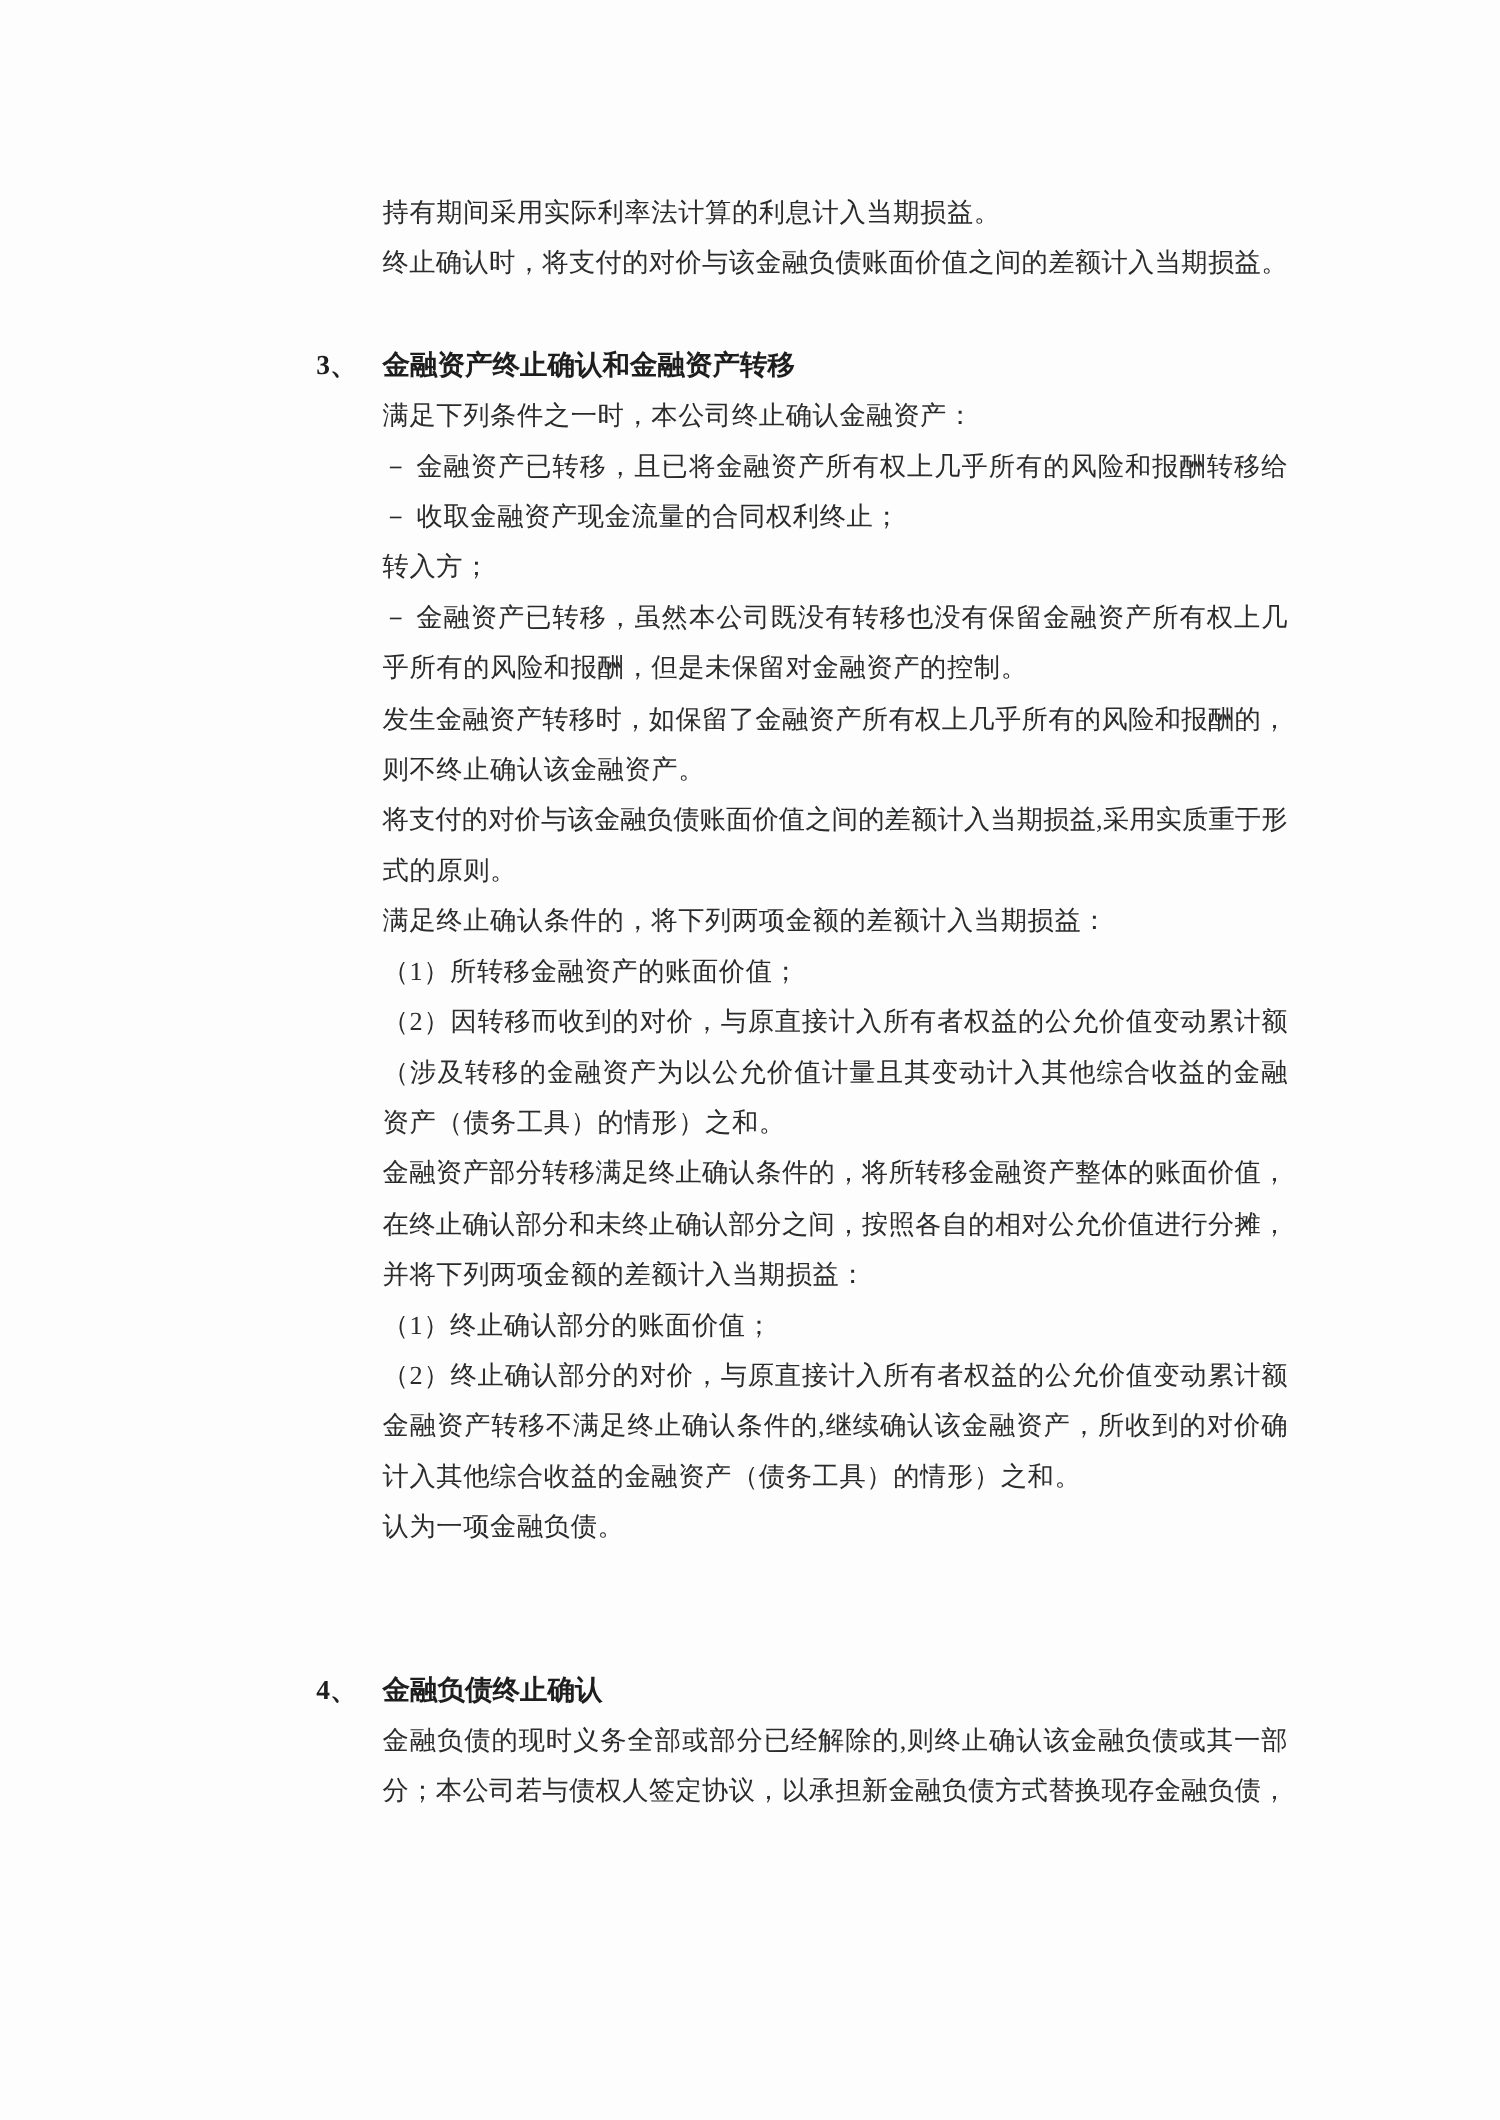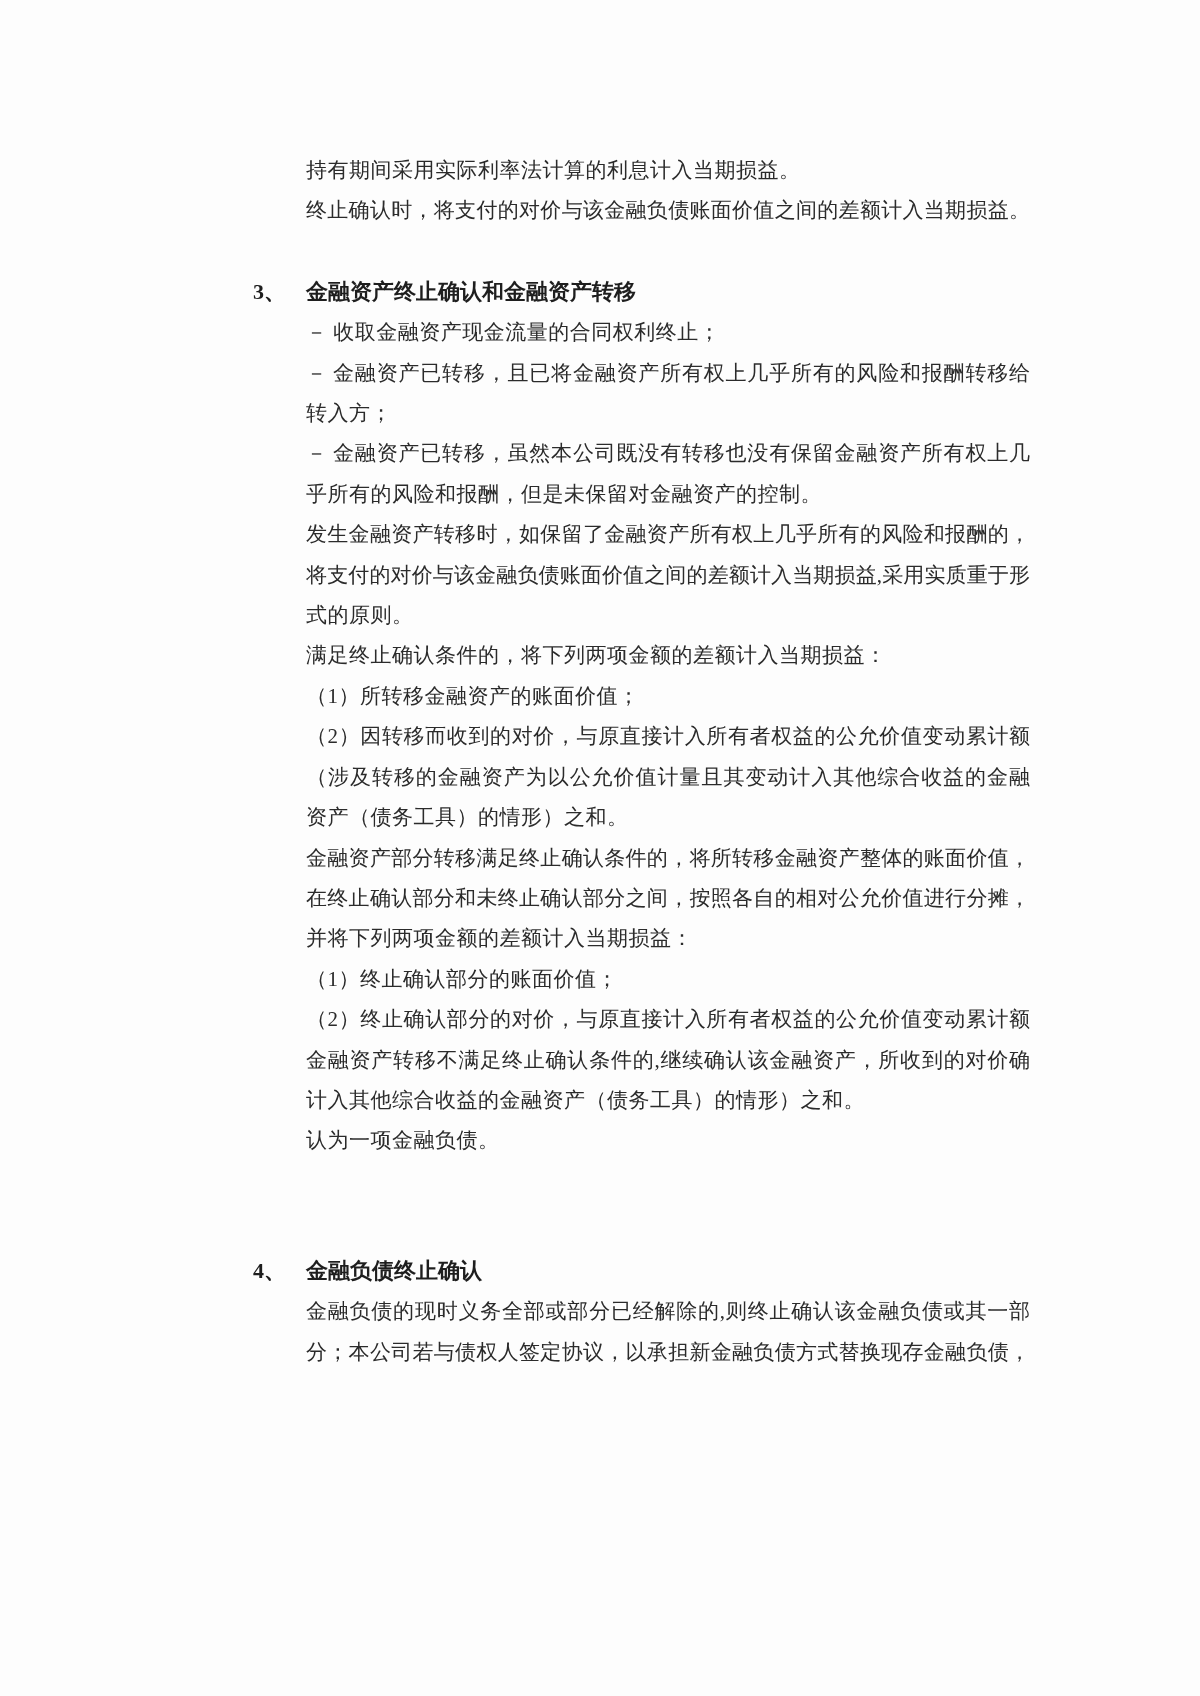--- a/index.html
+++ b/index.html
@@ -61,26 +61,28 @@
     <div class="line">持有期间采用实际利率法计算的利息计入当期损益。</div>
     <div class="line fill">终止确认时，将支付的对价与该金融负债账面价值之间的差额计入当期损益。</div>
 
     <div class="gap-small"></div>
 
     <div class="heading-line">
       <span class="section-number">3、</span>
       <span>金融资产终止确认和金融资产转移</span>
     </div>
 
+    <div class="line">满足下列条件之一时，本公司终止确认金融资产：</div>
+    <div class="line fill">－ 金融资产已转移，且已将金融资产所有权上几乎所有的风险和报酬转移给</div>
     <div class="line">－ 收取金融资产现金流量的合同权利终止；</div>
-    <div class="line fill">－ 金融资产已转移，且已将金融资产所有权上几乎所有的风险和报酬转移给</div>
     <div class="line">转入方；</div>
     <div class="line fill">－ 金融资产已转移，虽然本公司既没有转移也没有保留金融资产所有权上几</div>
     <div class="line">乎所有的风险和报酬，但是未保留对金融资产的控制。</div>
     <div class="line fill">发生金融资产转移时，如保留了金融资产所有权上几乎所有的风险和报酬的，</div>
+    <div class="line">则不终止确认该金融资产。</div>
     <div class="line fill">将支付的对价与该金融负债账面价值之间的差额计入当期损益,采用实质重于形</div>
     <div class="line">式的原则。</div>
     <div class="line">满足终止确认条件的，将下列两项金额的差额计入当期损益：</div>
     <div class="line">（1）所转移金融资产的账面价值；</div>
     <div class="line fill">（2）因转移而收到的对价，与原直接计入所有者权益的公允价值变动累计额</div>
     <div class="line fill">（涉及转移的金融资产为以公允价值计量且其变动计入其他综合收益的金融</div>
     <div class="line">资产（债务工具）的情形）之和。</div>
     <div class="line fill">金融资产部分转移满足终止确认条件的，将所转移金融资产整体的账面价值，</div>
     <div class="line fill">在终止确认部分和未终止确认部分之间，按照各自的相对公允价值进行分摊，</div>
     <div class="line">并将下列两项金额的差额计入当期损益：</div>

